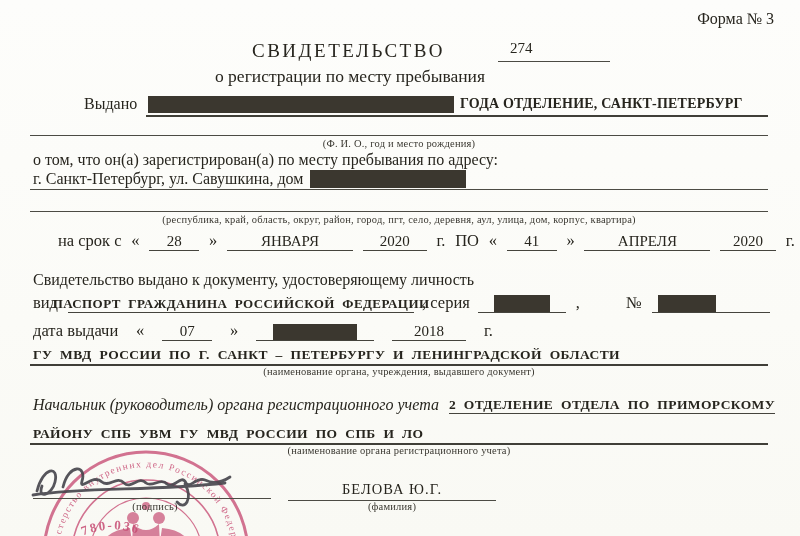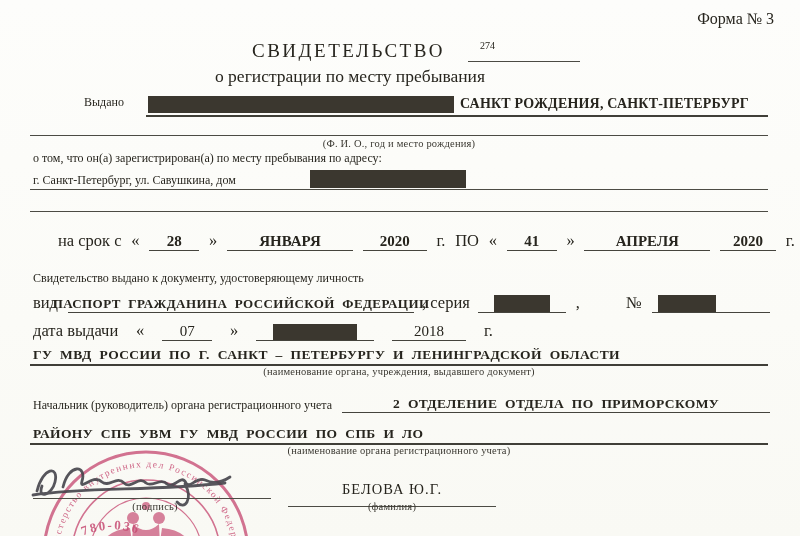--- a/index.html
+++ b/index.html
@@ -6,59 +6,60 @@
   .sheet {
     position:relative; width:800px; height:536px; overflow:hidden;
     background:linear-gradient(180deg,#fdfdfb 0%, #fbfbf7 60%, #f9f9f4 100%);
     font-family:"Liberation Serif", serif; color:#27251e;
   }
   .abs { position:absolute; }
   .cap { font-size:10.5px; color:#3a3831; text-align:center; letter-spacing:0.2px; }
   .line { border-bottom:1.5px solid #4c4b44; }
   .line2 { border-bottom:2px solid #403f38; }
   .caps { font-weight:bold; font-size:13.5px; letter-spacing:0.4px; word-spacing:4px; white-space:nowrap; }
-  .body-t { font-size:12px; white-space:nowrap; }
+  .body-t { font-size:16px; white-space:nowrap; }
   .redact { background:#3b372f; display:inline-block; }
   .cell { display:inline-flex; justify-content:center; align-items:flex-end; border-bottom:1.5px solid #45443d; }
-  .val { font-weight:bold; font-size:15px; }
+  .val { font-weight:normal; font-size:15px; }
   .frow { display:flex; align-items:flex-end; justify-content:space-between; font-size:16.5px; }
   .frow > span { white-space:nowrap; }
   svg text { font-family:"Liberation Serif", serif; }
 </style>
 </head>
 <body>
 
 <div class="sheet">
 
   <div class="abs" style="right:26px; top:10px; font-size:16px;">Форма № 3</div>
 
   <div class="abs" style="left:252px; top:40px; font-size:19px; letter-spacing:2.5px;">СВИДЕТЕЛЬСТВО</div>
 
-  <div class="abs line" style="left:468px; top:40px; width:100px; height:21px; padding-left:12px; font-size:10px;">274</div>
+  <div class="abs line" style="left:498px; top:40px; width:100px; height:21px; padding-left:12px; font-size:15px;">274</div>
 
   <div class="abs" style="left:150px; top:66px; width:400px; text-align:center; font-size:17.5px;">о регистрации по месту пребывания</div>
 
   <div class="abs body-t" style="left:84px; top:95px;">Выдано</div>
 
   <div class="abs line2" style="left:146px; top:93px; width:622px; height:22px;">
     <span class="redact abs" style="left:2px; top:3px; width:306px; height:17px;"></span>
-    <span class="abs" style="left:314px; top:3px; font-weight:bold; font-size:14px; letter-spacing:0.2px; white-space:nowrap;">САНКТ РОЖДЕНИЯ, САНКТ-ПЕТЕРБУРГ</span>
+    <span class="abs" style="left:314px; top:3px; font-weight:bold; font-size:14px; letter-spacing:0.2px; white-space:nowrap;">ГОДА ОТДЕЛЕНИЕ, САНКТ-ПЕТЕРБУРГ</span>
   </div>
 
   <div class="abs line" style="left:30px; top:115px; width:738px; height:20px;"></div>
   <div class="abs body-t" style="left:33px; top:151px;">о том, что он(а) зарегистрирован(а) по месту пребывания по адресу:</div>
 
   <div class="abs cap" style="left:30px; top:138px; width:738px;">(Ф. И. О., год и место рождения)</div>
 
   <div class="abs line" style="left:30px; top:166px; width:738px; height:23px;">
     <span class="abs body-t" style="left:3px; bottom:1px;">г. Санкт-Петербург, ул. Савушкина, дом</span>
     <span class="redact abs" style="left:280px; bottom:1px; width:156px; height:18px;"></span>
   </div>
 
   <div class="abs line" style="left:30px; top:191px; width:738px; height:20px;"></div>
+  <div class="abs cap" style="left:30px; top:214px; width:738px;">(республика, край, область, округ, район, город, пгт, село, деревня, аул, улица, дом, корпус, квартира)</div>
 
   <div class="abs frow" style="left:33px; top:231px; width:737px;margin-left:25px;">
     <span>на срок с</span>
     <span>«</span>
     <span class="cell val" style="width:50px;">28</span>
     <span>»</span>
     <span class="cell val" style="width:126px;">ЯНВАРЯ</span>
     <span class="cell val" style="width:64px;">2020</span>
     <span>г.</span>
     <span>ПО</span>
@@ -97,21 +98,21 @@
     <span class="cell" style="width:74px; font-size:15px;">2018</span>
     <span>г.</span>
   </div>
 
   <div class="abs line2" style="left:30px; top:343px; width:738px; height:21px;">
     <span class="abs caps" style="left:3px; bottom:1px;">ГУ МВД РОССИИ ПО Г. САНКТ – ПЕТЕРБУРГУ И ЛЕНИНГРАДСКОЙ ОБЛАСТИ</span>
   </div>
   <div class="abs cap" style="left:30px; top:366px; width:738px;">(наименование органа, учреждения, выдавшего документ)</div>
 
   <div class="abs frow" style="left:33px; top:396px; width:737px; justify-content:flex-start; z-index:2;">
-    <span class="body-t" style="margin-right:10px;">Начальник (руководитель) органа регистрационного учета</span>
+    <span class="body-t" style="margin-right:10px;font-style:italic;">Начальник (руководитель) органа регистрационного учета</span>
     <span class="cell caps" style="flex:1;">2 ОТДЕЛЕНИЕ ОТДЕЛА ПО ПРИМОРСКОМУ</span>
   </div>
 
   <div class="abs line2" style="left:30px; top:422px; width:738px; height:21px; z-index:2;">
     <span class="abs caps" style="left:3px; bottom:1px;">РАЙОНУ СПБ УВМ ГУ МВД РОССИИ ПО СПБ И ЛО</span>
   </div>
   <div class="abs cap" style="left:30px; top:445px; width:738px; z-index:2;">(наименование органа регистрационного учета)</div>
 
   <svg class="abs" style="left:36px; top:444px; z-index:1;" width="220" height="220" viewBox="0 0 220 220">
     <g stroke="#c74d74" fill="none" opacity="0.78">
@@ -146,16 +147,16 @@
       <path d="M 12 36 C 18 12, 34 10, 30 27 C 27 40, 12 45, 17 31"></path>
       <path d="M 38 32 C 44 8, 62 10, 57 26 C 54 37, 68 18, 77 27 C 84 33, 92 20, 99 28 C 106 35, 114 20, 121 28 C 127 33, 136 22, 142 29 C 149 35, 156 18, 161 28 C 165 34, 172 21, 180 25 C 188 29, 196 28, 205 22"></path>
       <path d="M 160 29 C 168 44, 160 56, 152 47"></path>
       <path d="M 8 40 C 60 32, 130 36, 200 28"></path>
     </g>
   </svg>
 
   <div class="abs line" style="left:33px; top:478px; width:238px; height:20px; z-index:2;"></div>
   <div class="abs cap" style="left:95px; top:501px; width:120px; z-index:2;">(подпись)</div>
 
-  <div class="abs line" style="left:288px; top:481px; width:208px; text-align:center; font-size:14.5px; letter-spacing:1px; padding-bottom:8px;">БЕЛОВА Ю.Г.</div>
+  <div class="abs line" style="left:288px; top:481px; width:208px; text-align:center; font-size:14.5px; letter-spacing:1px; padding-bottom:2px;">БЕЛОВА Ю.Г.</div>
   <div class="abs cap" style="left:288px; top:501px; width:208px;">(фамилия)</div>
 
 </div>
 
 </body></html>

